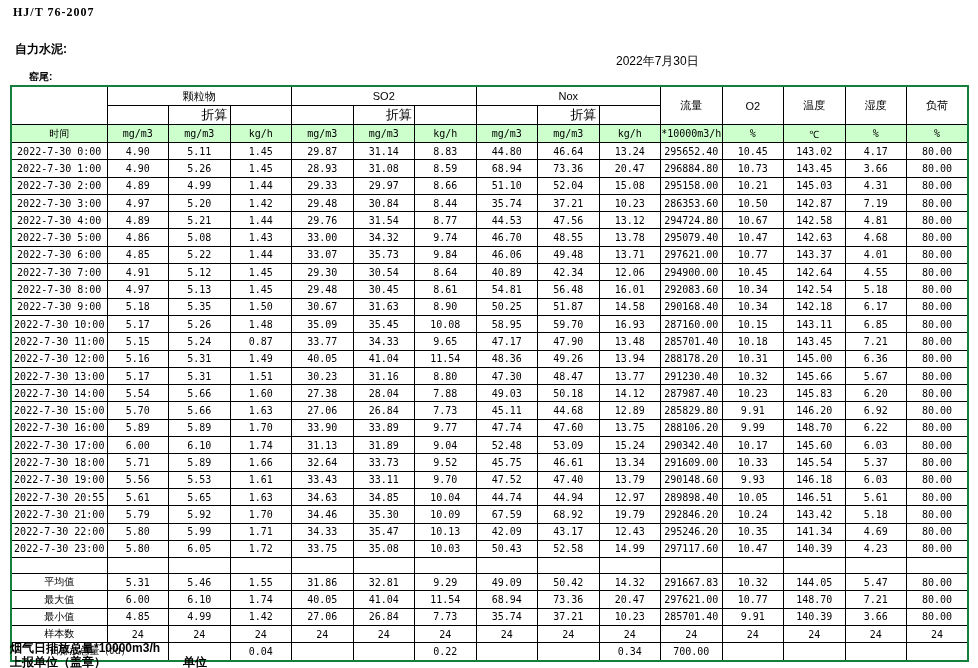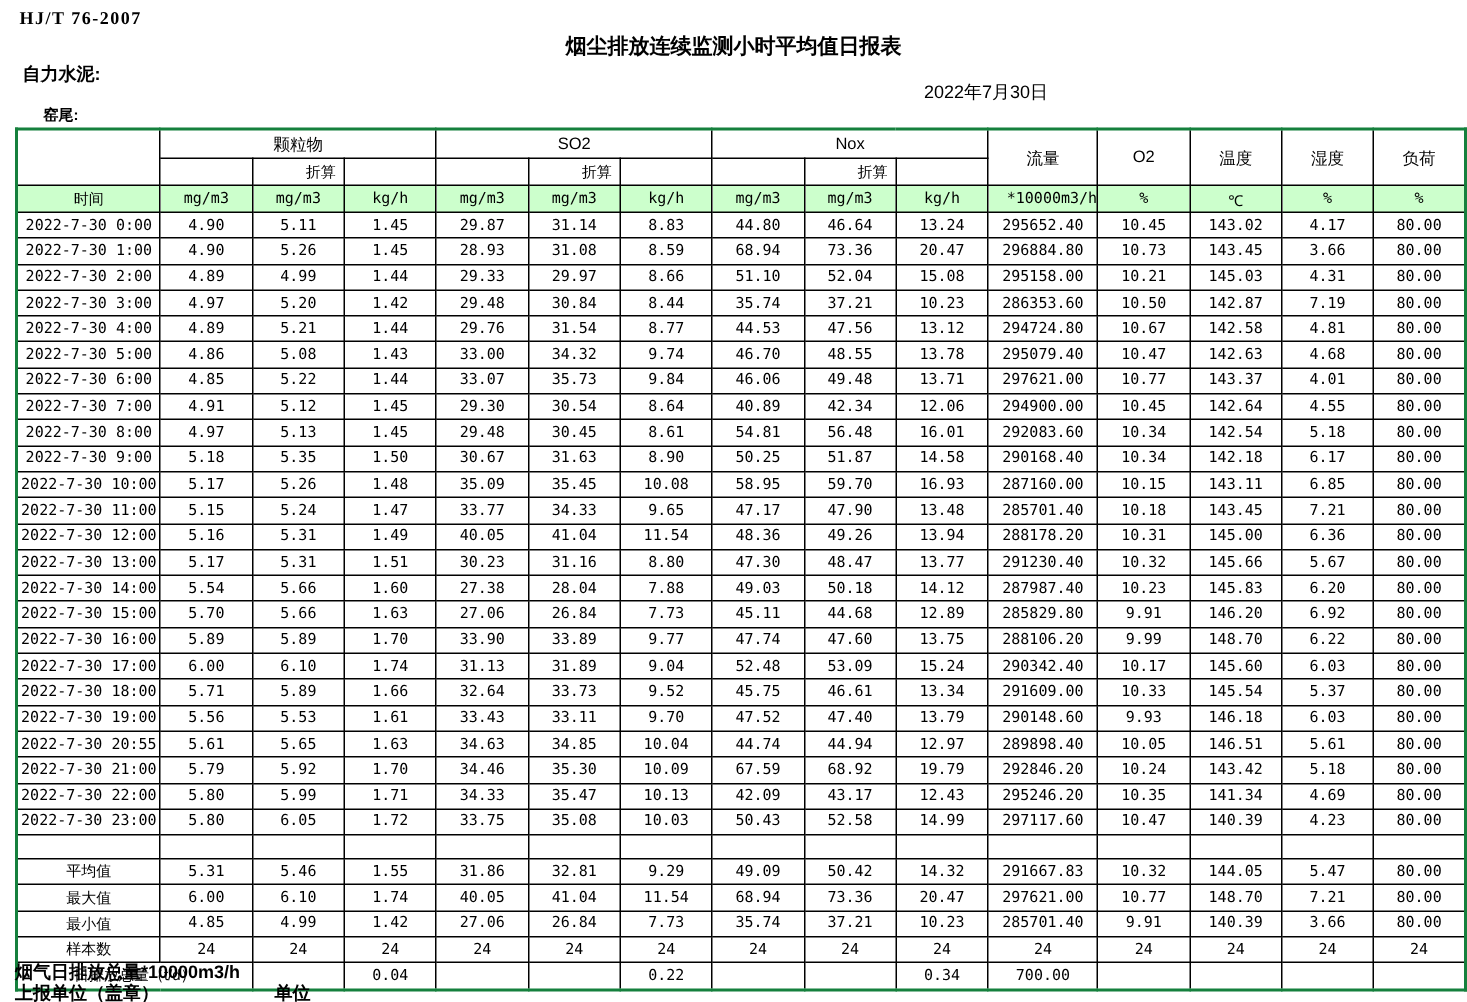--- a/index.html
+++ b/index.html
@@ -12,37 +12,36 @@
   .company{position:absolute;left:15px;top:41px;font-size:12px;font-weight:bold;}
   .site{position:absolute;left:15px;top:70px;font-size:10px;font-weight:bold;margin-left:14px;}
   .date{position:absolute;left:590px;top:53px;font-size:12px;margin-left:26px;}
 
   table.report{position:absolute;left:10px;top:85px;border-collapse:collapse;
                table-layout:fixed;border:2px solid #15803d;}
   table.report td{border:1px solid #000;padding:0;margin:0;text-align:center;
                   font-size:10px;height:16.3px;overflow:hidden;white-space:nowrap;
                   vertical-align:middle;}
   thead tr.gh1 td{height:18px;font-size:11px;}
-  thead tr.gh2 td{height:17px;font-size:10px;padding-left:30px;}
+  thead tr.gh2 td{height:17px;font-size:13px;padding-left:30px;}
   tr.unit-row td{height:17px;}
   .num{font-family:"DejaVu Sans Mono", monospace;font-size:10px;}
   td.col-10{vertical-align:bottom;padding-bottom:1px;}
   td.rowlabel{font-size:10.5px;}
   td.total-label{text-align:left;padding-left:4px;}
   tr.spacer-row td{height:15px;}
   .footer-note1{position:absolute;left:10px;top:640px;font-size:12px;font-weight:bold;}
   .footer-note2{position:absolute;left:10px;top:654px;font-size:12px;font-weight:bold;}
   .footer-note3{position:absolute;left:183px;top:654px;font-size:12px;font-weight:bold;}
 </style>
 </head>
 <body>
 
 <div class="page">
   <div class="std-label">HJ/T 76-2007</div>
-  <div class="title">烟尘排放连续监测小时平均值日报表</div>
   <div class="company">自力水泥:</div>
   <div class="site">窑尾:</div>
   <div class="date">2022年7月30日</div>
 
   <table class="report">
     <colgroup>
       <col style="width:96px">
       <col style="width:61.5px">
         <col style="width:61.5px">
         <col style="width:61.5px">
@@ -85,21 +84,21 @@
         <td style="background: rgb(204, 255, 204);">时间</td>
         <td class="num" style="background: rgb(204, 255, 204);">mg/m3</td>
         <td class="num" style="background: rgb(204, 255, 204);">mg/m3</td>
         <td class="num" style="background: rgb(204, 255, 204);">kg/h</td>
         <td class="num" style="background: rgb(204, 255, 204);">mg/m3</td>
         <td class="num" style="background: rgb(204, 255, 204);">mg/m3</td>
         <td class="num" style="background: rgb(204, 255, 204);">kg/h</td>
         <td class="num" style="background: rgb(204, 255, 204);">mg/m3</td>
         <td class="num" style="background: rgb(204, 255, 204);">mg/m3</td>
         <td class="num" style="background: rgb(204, 255, 204);">kg/h</td>
-        <td class="num" style="background: rgb(204, 255, 204); padding-left: 12px;">*10000m3/h</td>
+        <td class="num" style="background: rgb(204, 255, 204);">*10000m3/h</td>
         <td class="num" style="background: rgb(204, 255, 204);">%</td>
         <td style="background: rgb(204, 255, 204);">℃</td>
         <td class="num" style="background: rgb(204, 255, 204);">%</td>
         <td class="num" style="background: rgb(204, 255, 204);">%</td>
       </tr>
     </thead>
     <tbody>
         <tr>
           <td class="num">2022-7-30 0:00</td>
           <td class="num col-0">4.90</td>
@@ -284,21 +283,21 @@
           <td class="num col-9">287160.00</td>
           <td class="num col-10">10.15</td>
           <td class="num col-11">143.11</td>
           <td class="num col-12">6.85</td>
           <td class="num col-13">80.00</td>
         </tr>
         <tr>
           <td class="num">2022-7-30 11:00</td>
           <td class="num col-0">5.15</td>
           <td class="num col-1">5.24</td>
-          <td class="num col-2">1.47</td>
+          <td class="num col-2">0.87</td>
           <td class="num col-3">33.77</td>
           <td class="num col-4">34.33</td>
           <td class="num col-5">9.65</td>
           <td class="num col-6">47.17</td>
           <td class="num col-7">47.90</td>
           <td class="num col-8">13.48</td>
           <td class="num col-9">285701.40</td>
           <td class="num col-10">10.18</td>
           <td class="num col-11">143.45</td>
           <td class="num col-12">7.21</td>

